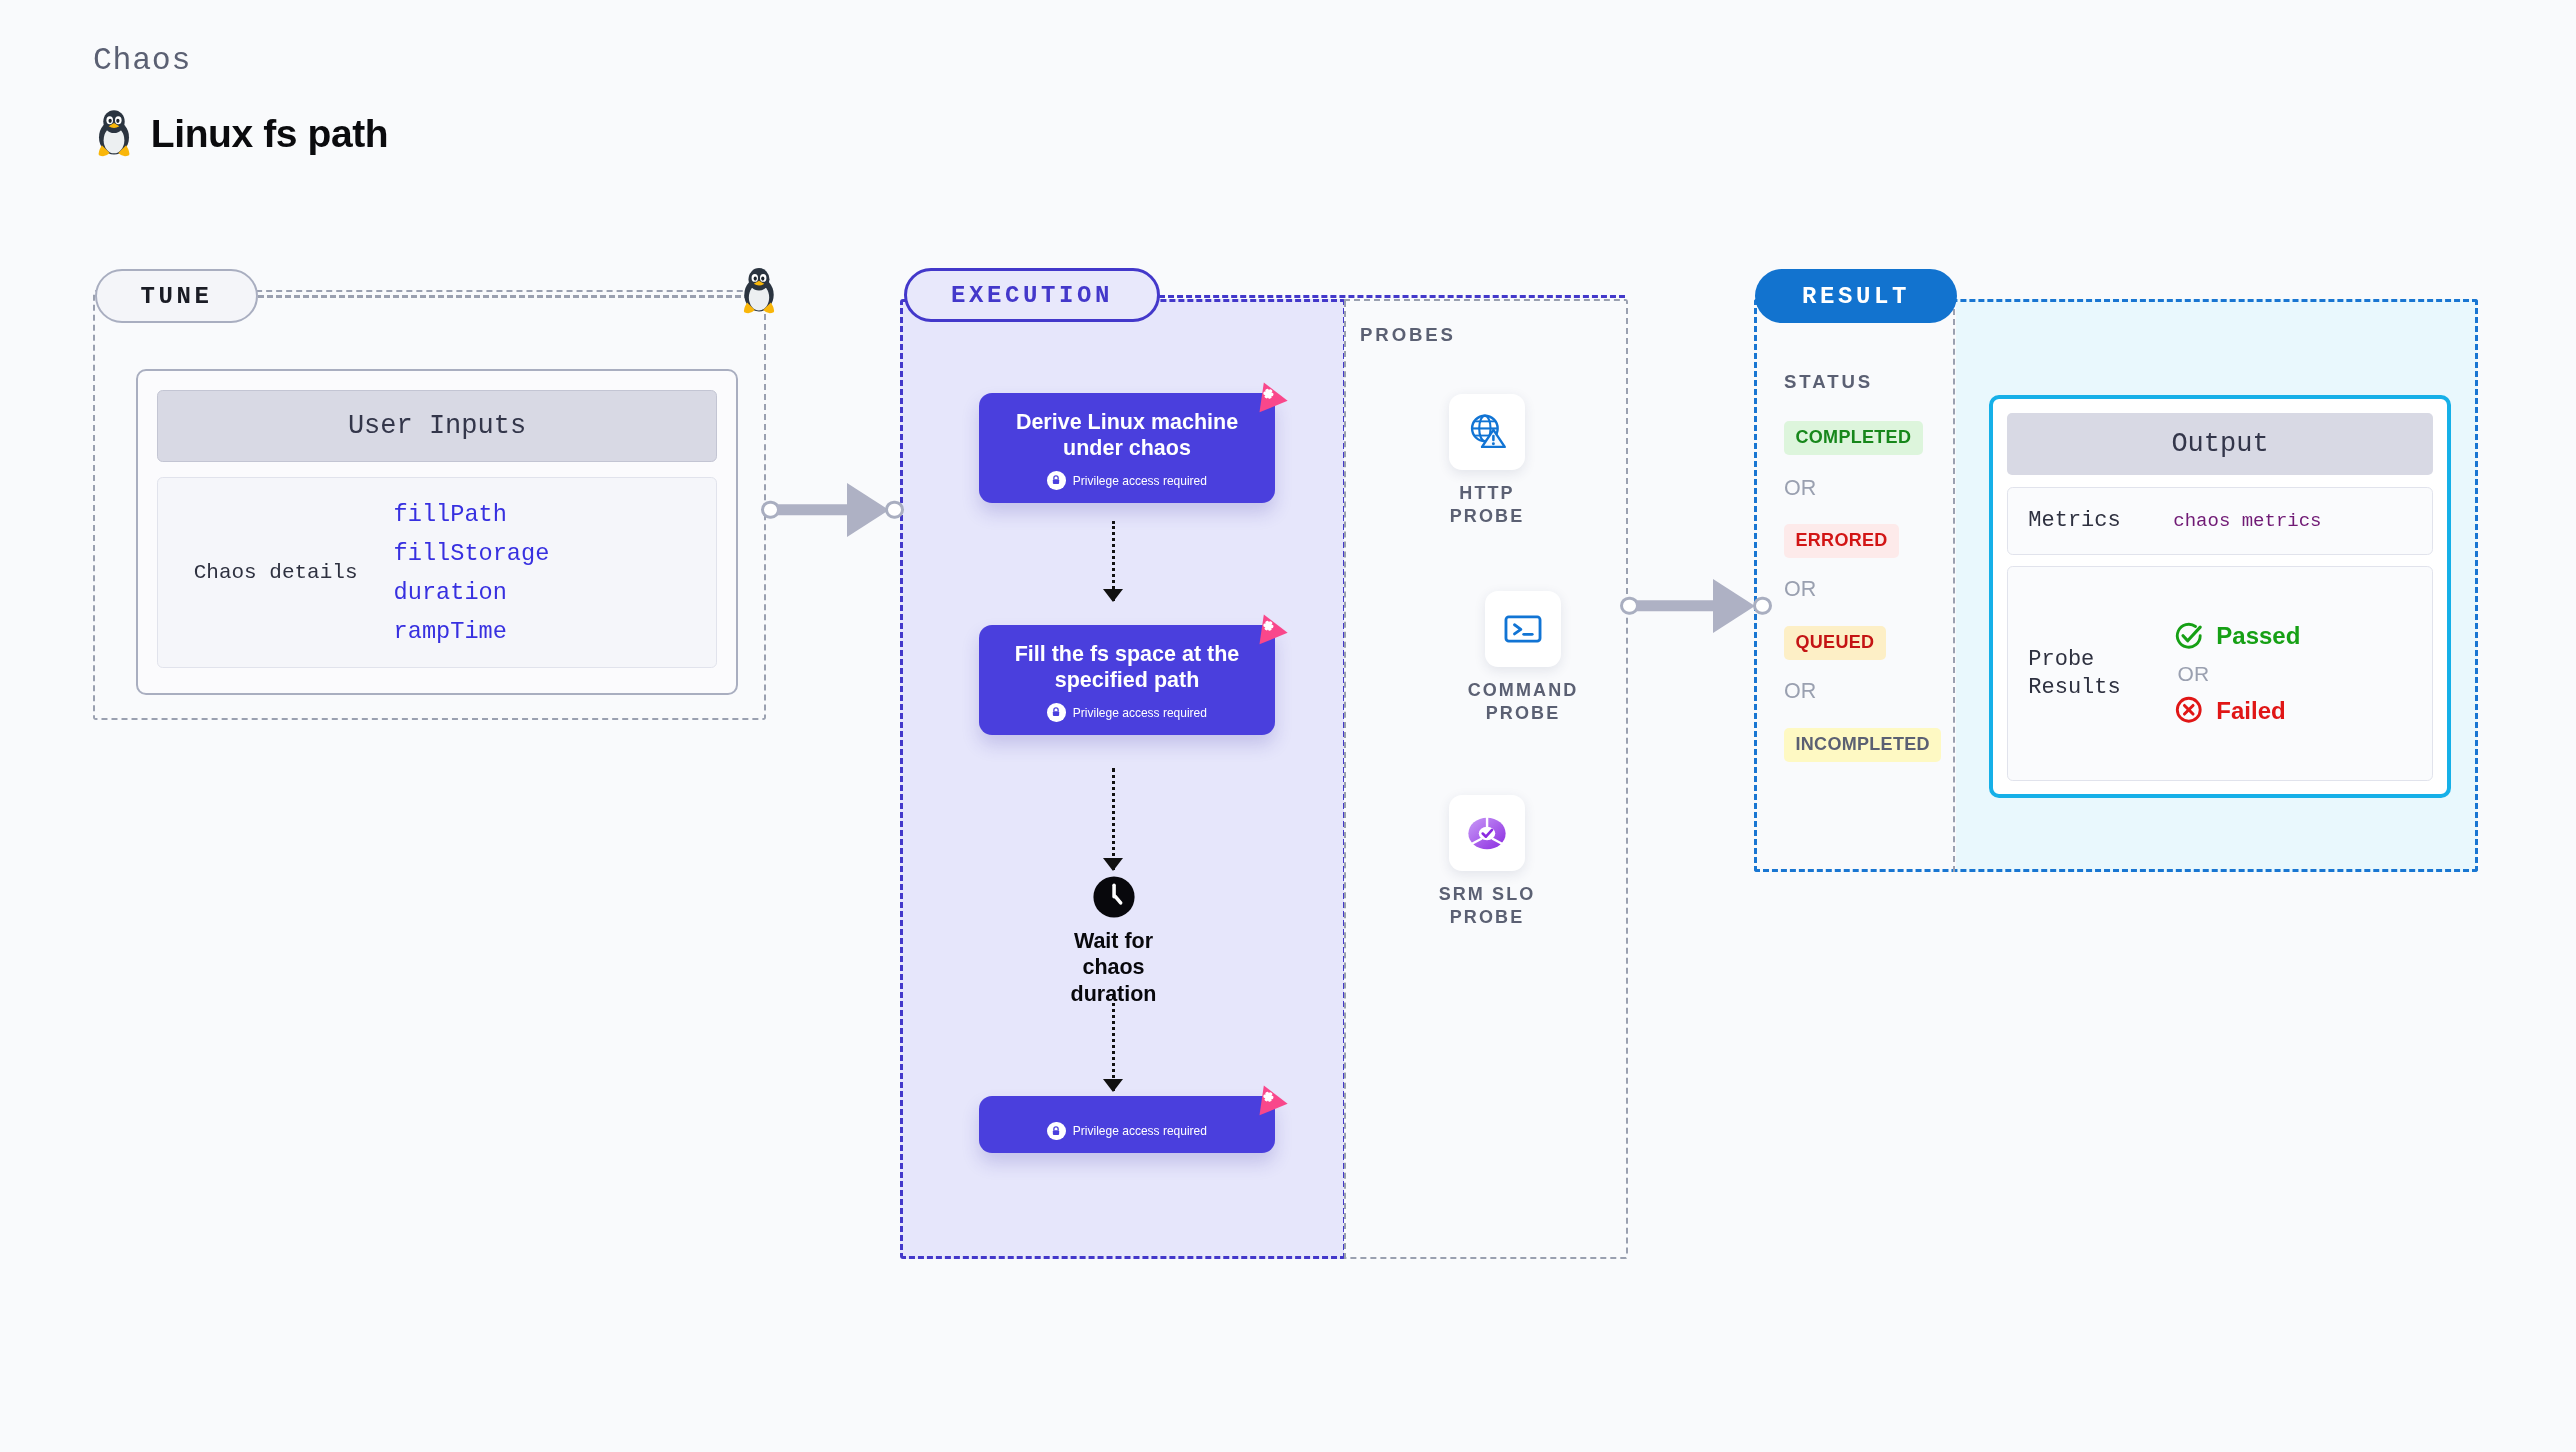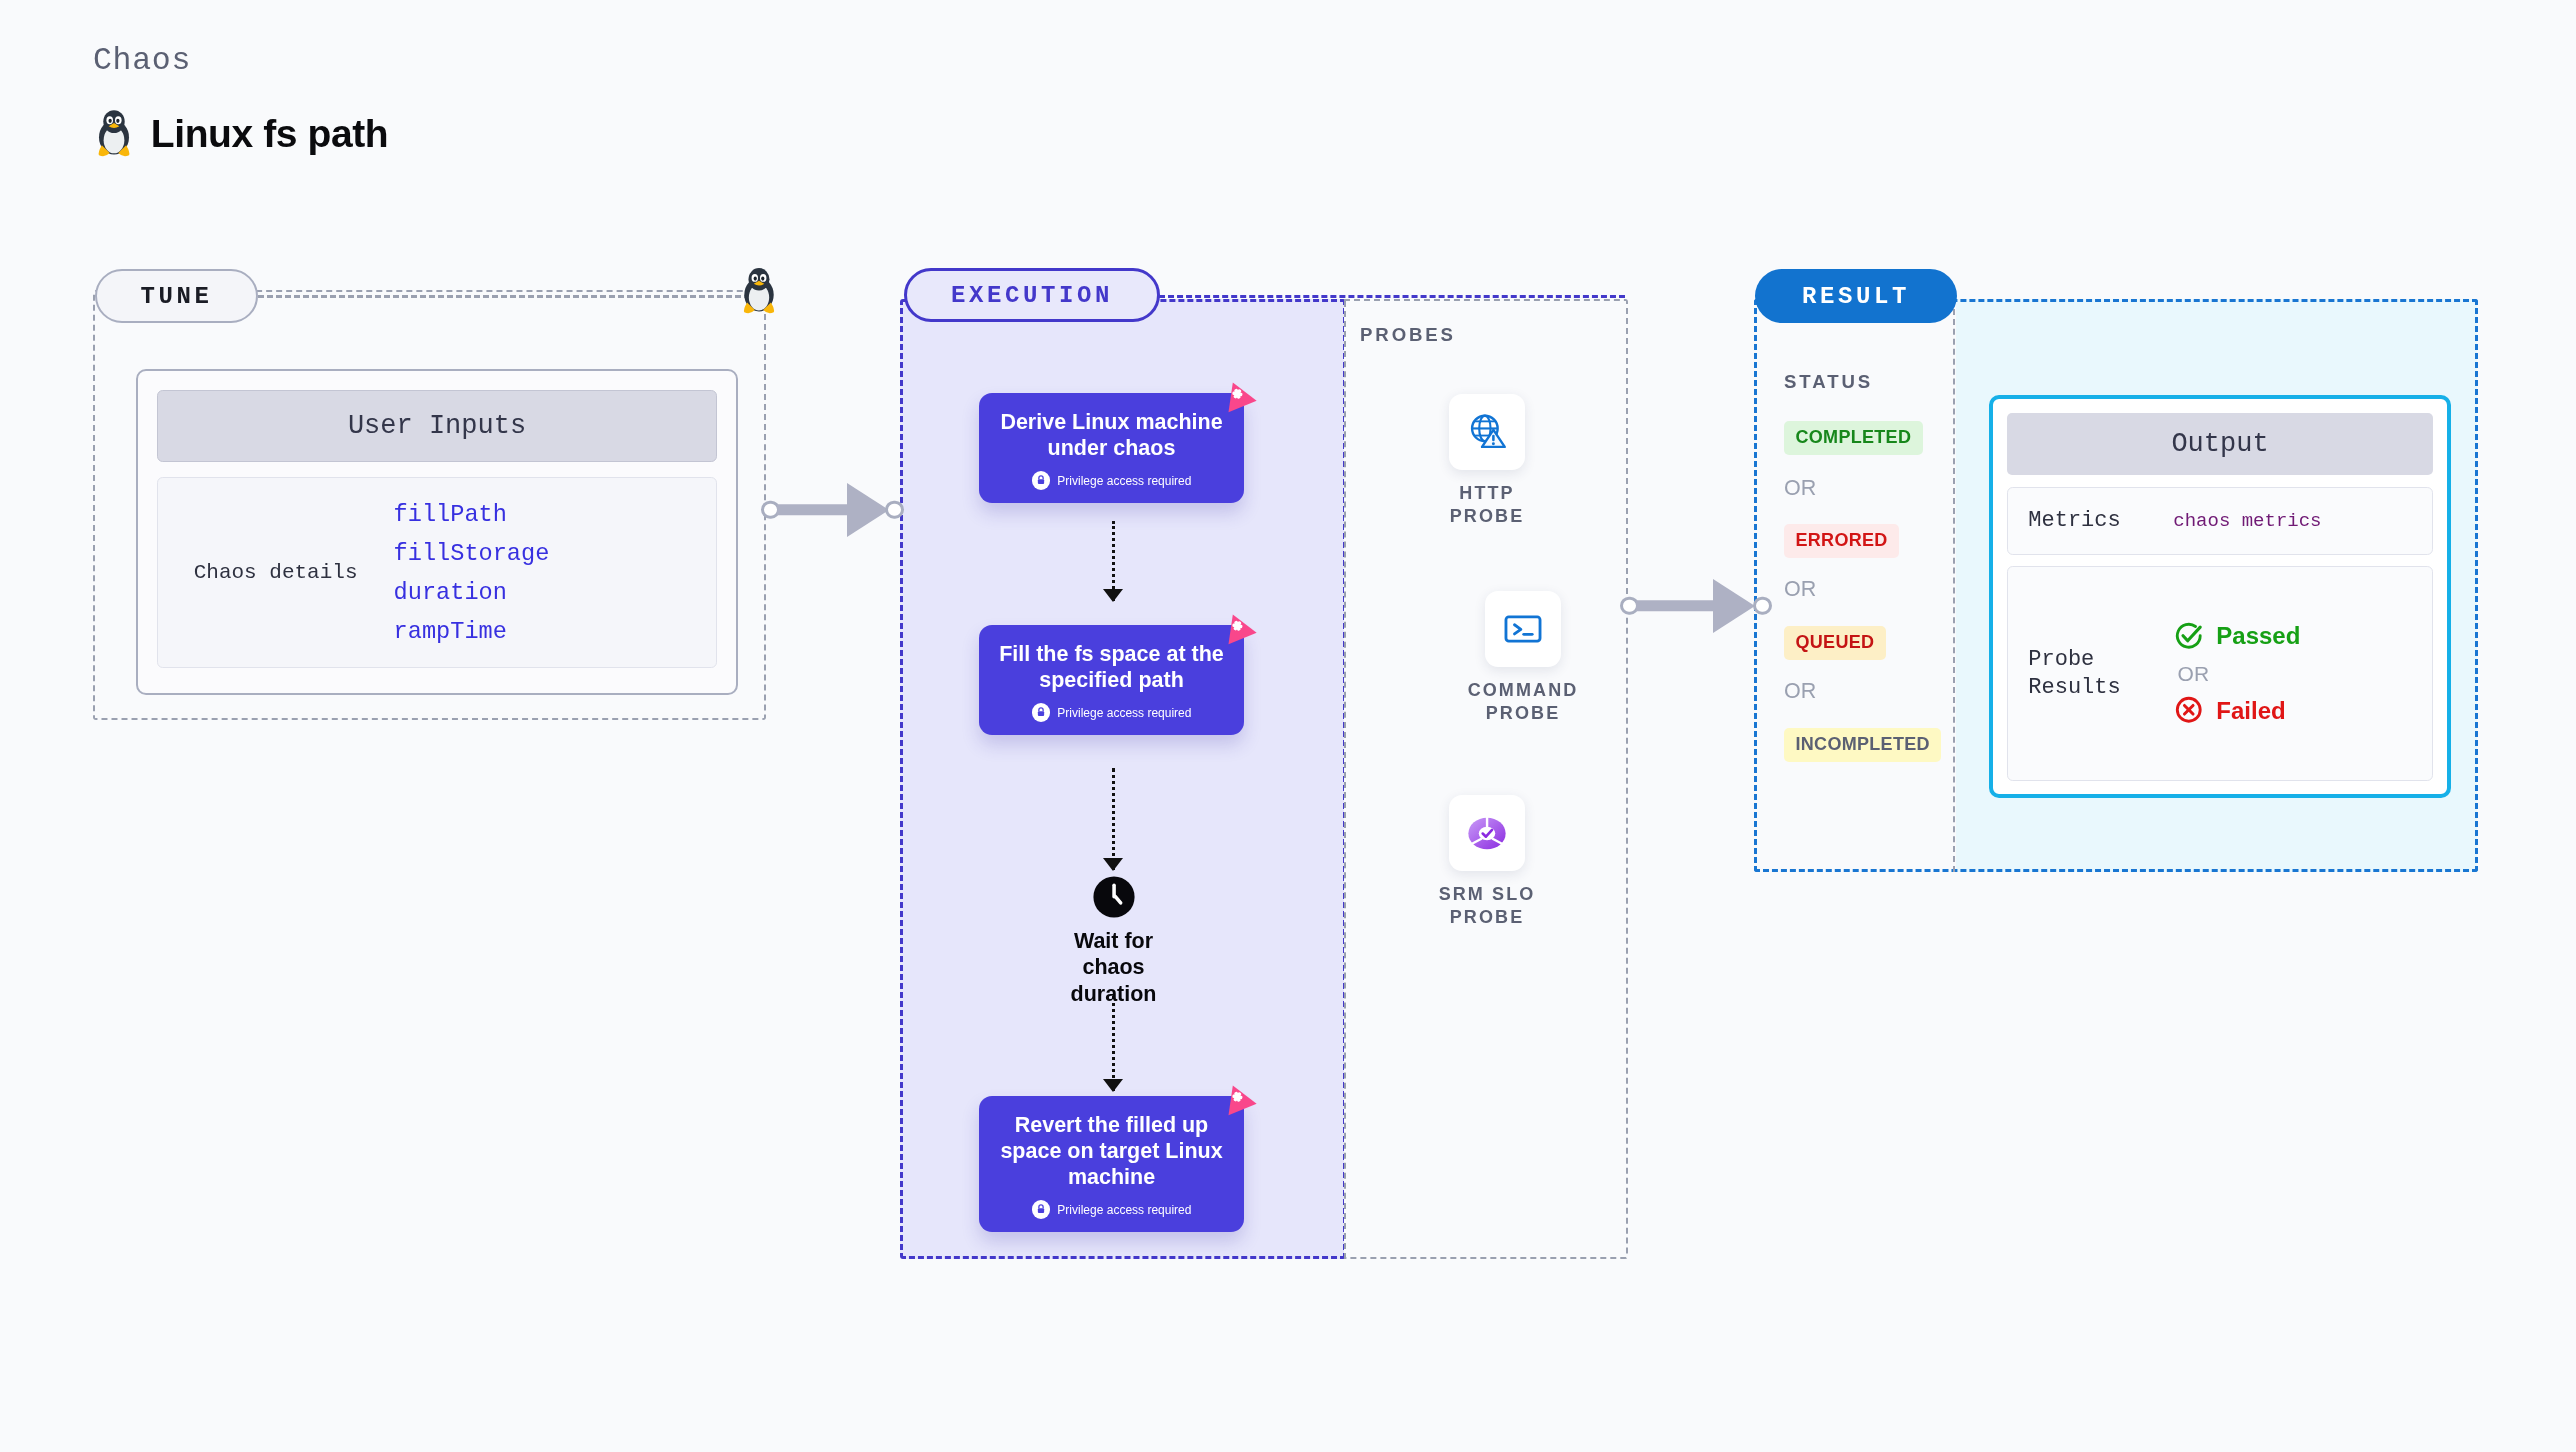--- a/index.html
+++ b/index.html
@@ -115,21 +115,21 @@
     background: #e8e8fb; border: 3.6px solid #4338ca; color: #4338ca;
     font-size: 24px;
   }
   #exec-dash-line {
     position: absolute; left: 1159px; top: 295px; width: 466px; height: 0;
     border-top: 3.6px dashed #4338ca; z-index: 4;
   }
 
   .exec-card {
     position: absolute; left: 979px;
-    width: 265px;
+    width: 296px;
     background: #4a3fdd;
     border-radius: 13px;
     box-shadow: 0 10px 18.6px rgba(60,50,170,.20);
     padding: 15.8px 14.3px 13px;
     text-align: center;
     z-index: 3;
   }
   .exec-card .ct {
     color: #fff; font-size: 21.5px; font-weight: bold; line-height: 1.22;
   }
@@ -405,21 +405,20 @@
   <span class="fault-badge">
     <svg width="39" height="39" viewBox="0 0 54 54">
       <g transform="rotate(-22 27 27)">
         <path d="M27 6 L48 42 L6 42 Z" fill="#f9478b"></path>
         <rect x="24.5" y="16" width="5" height="14" rx="2" fill="#fff"></rect>
         <rect x="24.5" y="16" width="5" height="14" rx="2" fill="#fff" transform="rotate(58 27 23)"></rect>
         <rect x="24.5" y="16" width="5" height="14" rx="2" fill="#fff" transform="rotate(-58 27 23)"></rect>
       </g>
     </svg>
   </span>
-  <div class="ct">Revert the filled up space on target Linux machine</div>
   <div class="priv-row">
     <span class="lock-badge">
       <svg width="10" height="10.7" viewBox="0 0 14 15">
         <path d="M4 6V4.3a3 3 0 016 0V6" stroke="#4a3fdd" stroke-width="1.8" fill="none"></path>
         <rect x="2.6" y="6" width="8.8" height="6.8" rx="1.4" fill="#4a3fdd"></rect>
       </svg>
     </span>
     <span class="priv-text">Privilege access required</span>
   </div>
 </div>

